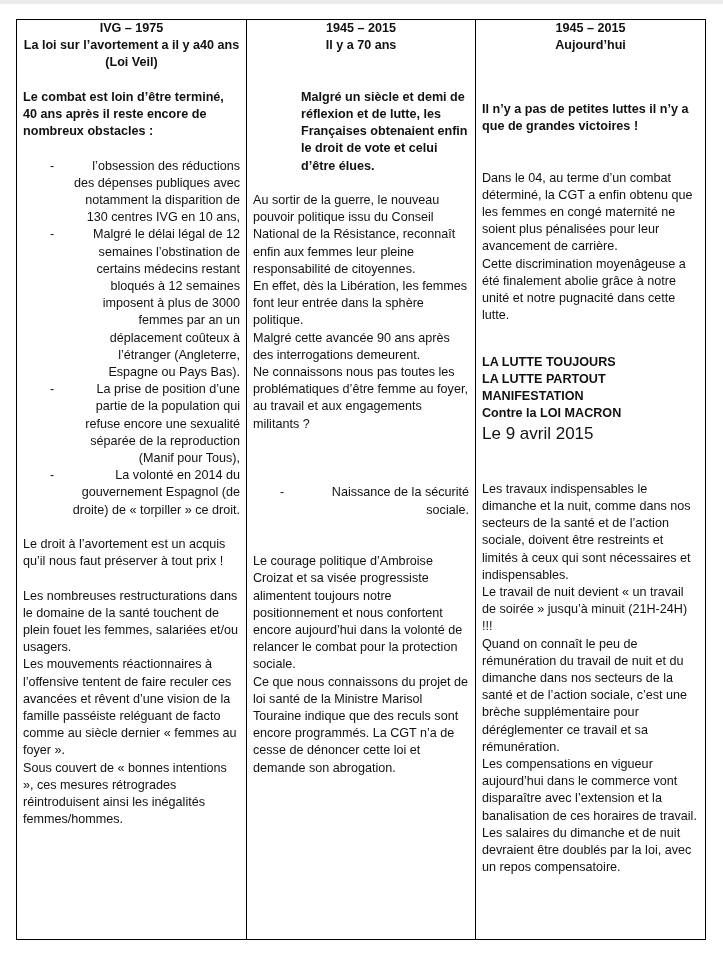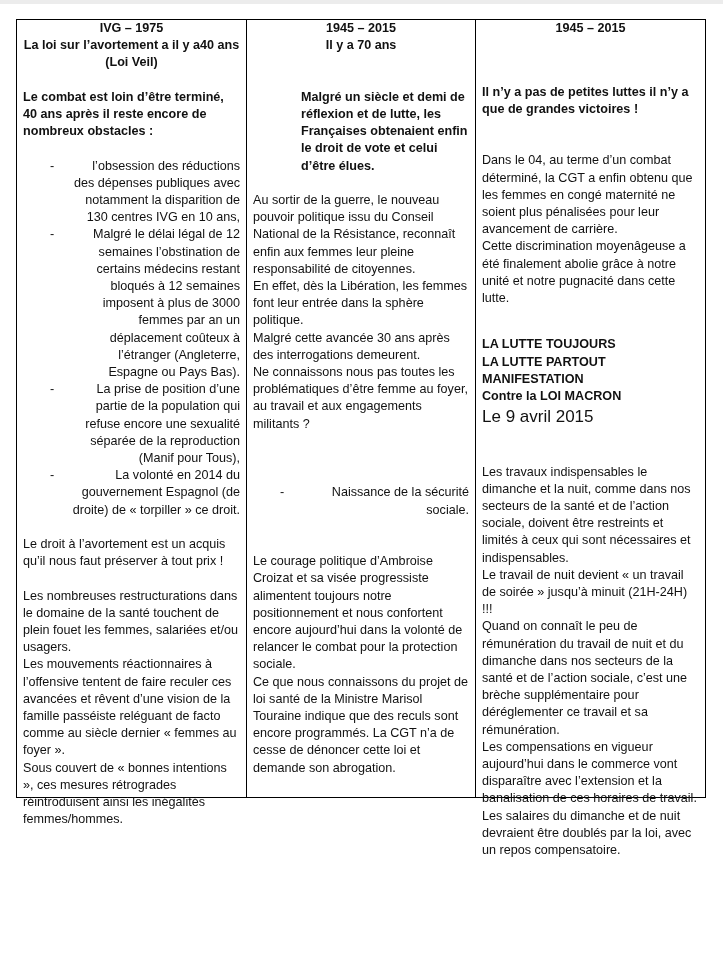--- a/index.html
+++ b/index.html
@@ -2,21 +2,21 @@
 <html><head>
 <meta charset="utf-8">
 <style>
   html, body { margin: 0; padding: 0; }
   body {
     width: 723px; height: 953px; background: #ffffff; position: relative; overflow: hidden;
     font-family: "Liberation Sans", "DejaVu Sans", sans-serif; color: #111;
   }
   .topbar { position: absolute; left: 0; top: 0; width: 723px; height: 4px; background: #ececec; }
   .table {
-    position: absolute; left: 16px; top: 19px; width: 690px; height: 779px;
+    position: absolute; left: 16px; top: 19px; width: 690px; height: 921px;
     border: 1px solid #000; box-sizing: border-box; display: flex;
   }
   .col { box-sizing: border-box; height: 100%; padding: 0 6px; font-size: 12.6px; line-height: 17.2px; }
   .col1 { width: 230px; border-right: 1px solid #000; }
   .col2 { width: 229px; border-right: 1px solid #000; }
   .col3 { width: 229px; }
   .hdr { text-align: center; font-weight: bold; }
   .bold { font-weight: bold; }
   .center { text-align: left; margin-top: 12px; }
   p { margin: 0; }
@@ -61,37 +61,38 @@
     <div class="hdr">
       <p>1945 – 2015</p>
       <p>Il y a 70 ans</p>
     </div>
     <div class="gap"></div>
     <div class="gap"></div>
     <p class="bold indent">Malgré un siècle et demi de réflexion et de lutte, les Françaises obtenaient enfin le droit de vote et celui d’être élues.</p>
     <div class="gap"></div>
     <p>Au sortir de la guerre, le nouveau pouvoir politique issu du Conseil National de la Résistance, reconnaît enfin aux femmes leur pleine responsabilité de citoyennes.</p>
     <p>En effet, dès la Libération, les femmes font leur entrée dans la sphère politique.</p>
-    <p>Malgré cette avancée 30 ans après des interrogations demeurent.</p>
+    <p>Malgré cette avancée 90 ans après des interrogations demeurent.</p>
     <p>Ne connaissons nous pas toutes les problématiques d’être femme au foyer, au travail et aux engagements militants ?</p>
     <div class="gap"></div>
     <div class="gap"></div>
     <div class="gap"></div>
     <ul class="dash">
       <li>Naissance de la sécurité sociale.</li>
     </ul>
     <div class="gap"></div>
     <div class="gap"></div>
     <p>Le courage politique d’Ambroise Croizat et sa visée progressiste alimentent toujours notre positionnement et nous confortent encore aujourd’hui dans la volonté de relancer le combat pour la protection sociale.</p>
     <p>Ce que nous connaissons du projet de loi santé de la Ministre Marisol Touraine indique que des reculs sont encore programmés. La CGT n’a de cesse de dénoncer cette loi et demande son abrogation.</p>
   </div>
 
   <div class="col col3">
     <div class="hdr">
       <p>1945 – 2015</p>
+      <p>Aujourd’hui</p>
     </div>
     <div class="gap"></div>
     <div class="gap"></div>
     <p class="bold center">Il n’y a pas de petites luttes il n’y a que de grandes victoires !</p>
     <div class="gap"></div>
     <div class="gap"></div>
     <p>Dans le 04, au terme d’un combat déterminé, la CGT a enfin obtenu que les femmes en congé maternité ne soient plus pénalisées pour leur avancement de carrière.</p>
     <p>Cette discrimination moyenâgeuse a été finalement abolie grâce à notre unité et notre pugnacité dans cette lutte.</p>
     <div class="gap"></div>
     <div class="bold center">

